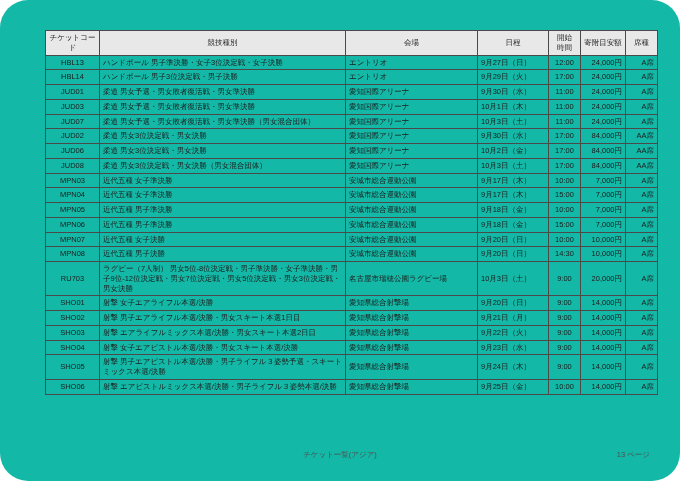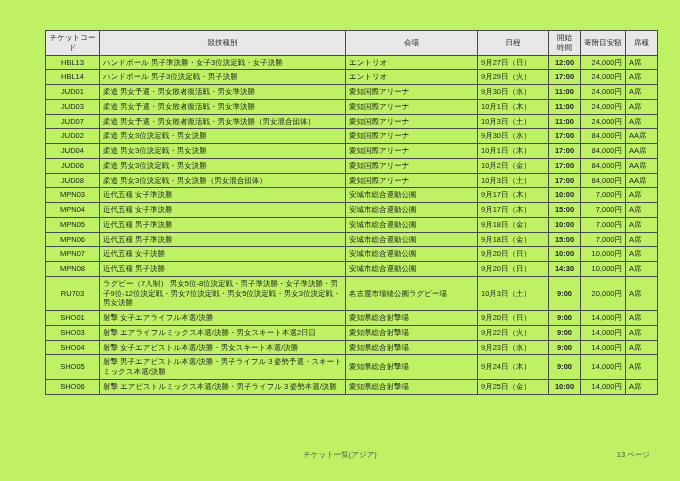--- a/index.html
+++ b/index.html
@@ -5,22 +5,23 @@
   html, body {
     margin: 0;
     padding: 0;
     background: #ffffff;
     font-family: "Liberation Sans", "DejaVu Sans", sans-serif;
   }
   .sheet {
     position: relative;
     width: 680px;
     height: 481px;
-    background: #bef264;
+    background: #14b8a6;
     overflow: hidden;
+    border-radius: 28px;
   }
   table.ticket-table {
     position: absolute;
     left: 45px;
     top: 30px;
     width: 612px;
     border-collapse: collapse;
     table-layout: fixed;
     border: 1.5px solid #2f2f2f;
   }
@@ -45,23 +46,23 @@
   col.col-comp   { width: 246px; }
   col.col-venue  { width: 132px; }
   col.col-date   { width: 71px; }
   col.col-time   { width: 32px; }
   col.col-amount { width: 45px; }
   col.col-seat   { width: 32px; }
   td.c-code   { text-align: center; }
   td.c-comp   { text-align: left; }
   td.c-venue  { text-align: left; }
   td.c-date   { text-align: left; white-space: nowrap; }
-  td.c-time   { text-align: center; font-weight: bold; }
+  td.c-time   { text-align: center; }
   td.c-amount { text-align: right; white-space: nowrap; }
-  td.c-seat   { text-align: left; }
+  td.c-seat   { text-align: right; }
   .footer {
     position: absolute;
     top: 450px;
     left: 0;
     width: 680px;
     font-size: 7.5px;
     color: #4f4f4f;
   }
   .footer-title {
     position: absolute;
@@ -159,29 +160,20 @@
         <tr>
           <td class="c-code">JUD02</td>
           <td class="c-comp">柔道 男女3位決定戦・男女決勝</td>
           <td class="c-venue">愛知国際アリーナ</td>
           <td class="c-date">9月30日（水）</td>
           <td class="c-time">17:00</td>
           <td class="c-amount">84,000円</td>
           <td class="c-seat">AA席</td>
         </tr>
 
-        <tr>
-          <td class="c-code">JUD04</td>
-          <td class="c-comp">柔道 男女3位決定戦・男女決勝</td>
-          <td class="c-venue">愛知国際アリーナ</td>
-          <td class="c-date">10月1日（木）</td>
-          <td class="c-time">17:00</td>
-          <td class="c-amount">84,000円</td>
-          <td class="c-seat">AA席</td>
-        </tr>
 
         <tr>
           <td class="c-code">JUD06</td>
           <td class="c-comp">柔道 男女3位決定戦・男女決勝</td>
           <td class="c-venue">愛知国際アリーナ</td>
           <td class="c-date">10月2日（金）</td>
           <td class="c-time">17:00</td>
           <td class="c-amount">84,000円</td>
           <td class="c-seat">AA席</td>
         </tr>
@@ -269,20 +261,29 @@
         <tr>
           <td class="c-code">SHO01</td>
           <td class="c-comp">射撃 女子エアライフル本選/決勝</td>
           <td class="c-venue">愛知県総合射撃場</td>
           <td class="c-date">9月20日（日）</td>
           <td class="c-time">9:00</td>
           <td class="c-amount">14,000円</td>
           <td class="c-seat">A席</td>
         </tr>
 
+        <tr>
+          <td class="c-code">SHO02</td>
+          <td class="c-comp">射撃 男子エアライフル本選/決勝・男女スキート本選1日目</td>
+          <td class="c-venue">愛知県総合射撃場</td>
+          <td class="c-date">9月21日（月）</td>
+          <td class="c-time">9:00</td>
+          <td class="c-amount">14,000円</td>
+          <td class="c-seat">A席</td>
+        </tr>
 
         <tr>
           <td class="c-code">SHO03</td>
           <td class="c-comp">射撃 エアライフルミックス本選/決勝・男女スキート本選2日目</td>
           <td class="c-venue">愛知県総合射撃場</td>
           <td class="c-date">9月22日（火）</td>
           <td class="c-time">9:00</td>
           <td class="c-amount">14,000円</td>
           <td class="c-seat">A席</td>
         </tr>

